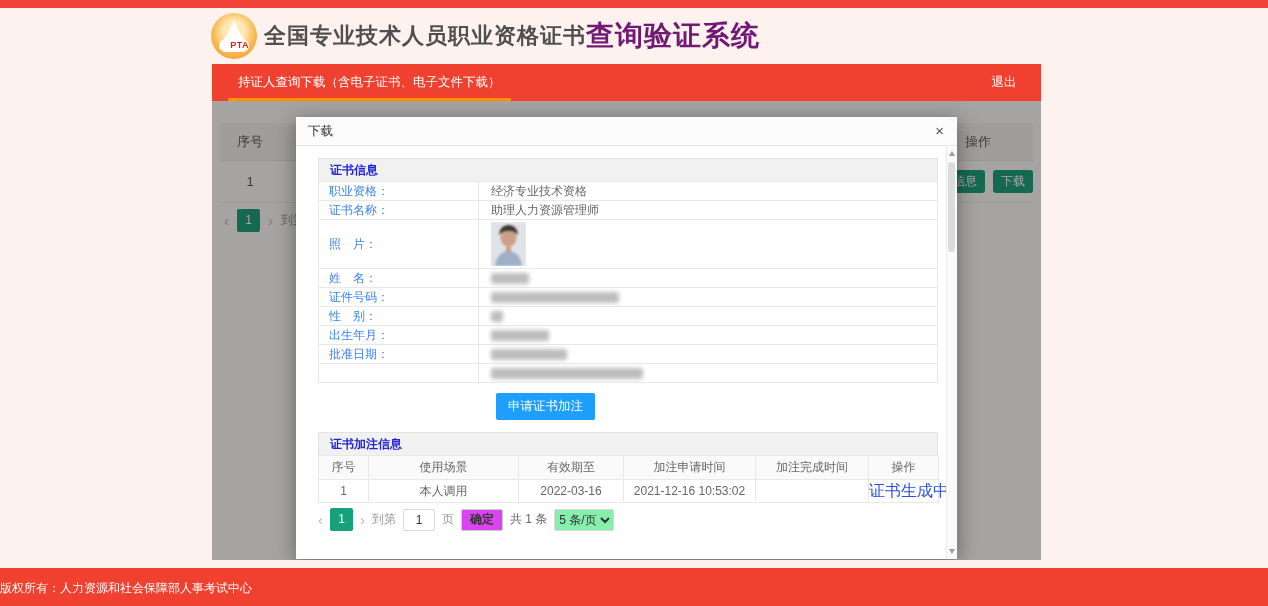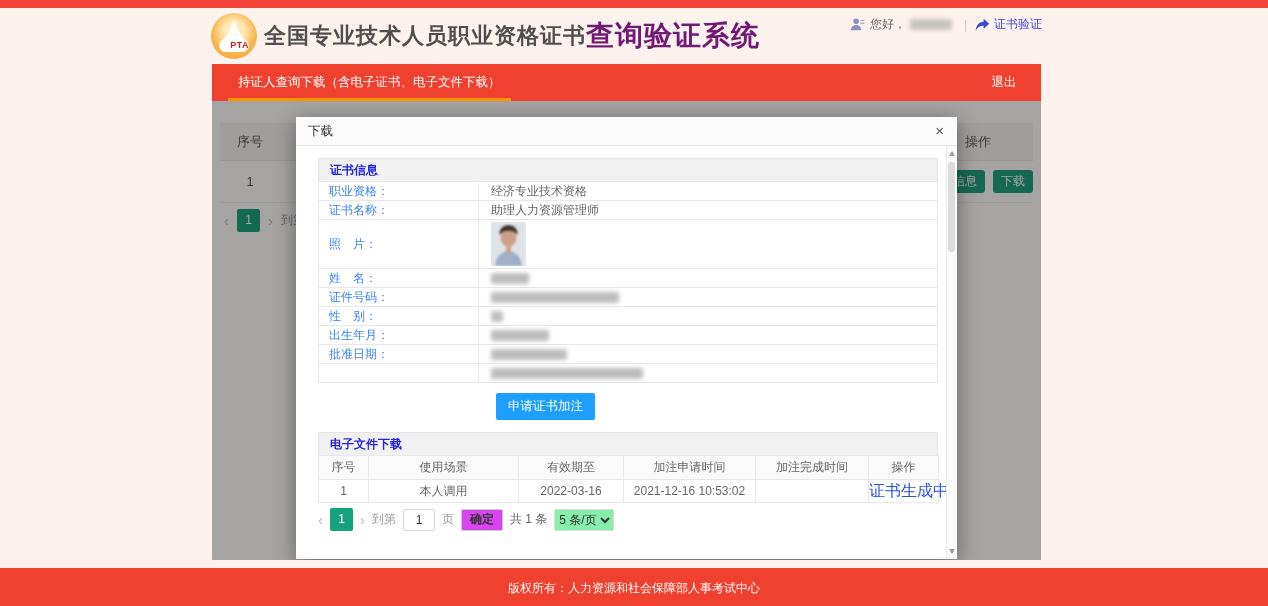--- a/index.html
+++ b/index.html
@@ -122,52 +122,37 @@
   .modal-pagination { margin-top:5px; display:flex; align-items:center; gap:7px; font-size:12px; color:#999; }
   .mp-text { color:#999; }
   .mp-total { color:#666; }
   .page-input { width:32px; height:22px; border:1px solid #d9d9d9; border-radius:2px; text-align:center; font-size:12px; color:#333; font-family:inherit; }
   .confirm-btn { height:22px; padding:0 8px; background:#d946ef; border:1px solid #c9c9c9; border-radius:2px; font-size:12px; font-weight:bold; color:#333; cursor:pointer; font-family:inherit; }
   .per-page { height:22px; border:1px solid #d9d9d9; border-radius:2px; font-size:12px; color:#333; background:#86efac; font-family:inherit; }
 
   
   .footer {
     position:absolute; left:0; bottom:0; width:100%; height:38px;
-    background:#f0402f; color:#ffffff; font-size:12px; text-align:center;
+    background:#f0402f; color:#ffffff; font-size:12px; text-align:left;
     padding-top:12px;
   }
 </style>
 </head>
 <body>
 
 <div class="topbar"></div>
 
 <div class="header">
   <div class="logo-group">
     <div class="logo">
       <div class="petal"></div>
       <div class="pta">PTA</div>
     </div>
     <span class="title-main">全国专业技术人员职业资格证书</span>
       <span class="title-accent">查询验证系统</span>
-  </div>
-  <div class="user-info">
-    <svg class="user-icon" viewBox="0 0 16 16">
-      <circle cx="6.5" cy="4.5" r="3" fill="#8a93bd"></circle>
-      <path d="M1 14 C1 10.5 4 8.5 6.5 8.5 C9 8.5 12 10.5 12 14 Z" fill="#8a93bd"></path>
-      <rect x="11" y="3" width="4.5" height="1.4" fill="#aab1cf"></rect>
-      <rect x="11" y="6" width="4.5" height="1.4" fill="#aab1cf"></rect>
-    </svg>
-    <span>您好，</span>
-    <span class="blur-name"></span>
-    <span class="sep">|</span>
-    <svg class="share-icon" viewBox="0 0 16 15">
-      <path d="M9.2 0.8 L15.2 6.2 L9.2 11.6 V8.4 C4.6 8.4 2.2 10.6 0.8 13.6 C0.8 8.0 4.2 4.2 9.2 3.9 Z" fill="#3a49d3"></path>
-    </svg>
-    <a class="verify-link">证书验证</a>
   </div>
 </div>
 
 <div class="main">
 
   <div class="nav">
     <div class="nav-tab">
       <span>持证人查询下载（含电子证书、电子文件下载）</span>
       <div class="underline"></div>
     </div>
@@ -255,21 +240,21 @@
           </tr>
           <tr>
             <td class="lbl"></td>
             <td class="val"><span class="blur-block bw-extra"></span></td>
           </tr>
         </tbody>
           </table>
 
         <button class="apply-btn">申请证书加注</button>
 
-        <div class="sec-title">电子文件下载</div>
+        <div class="sec-title">证书加注信息</div>
         <table class="annot">
           <tbody>
               <tr>
             <th class="c1">序号</th>
             <th class="c2">使用场景</th>
             <th class="c3">有效期至</th>
             <th class="c4">加注申请时间</th>
             <th class="c5">加注完成时间</th>
             <th class="c6">操作</th>
           </tr>

